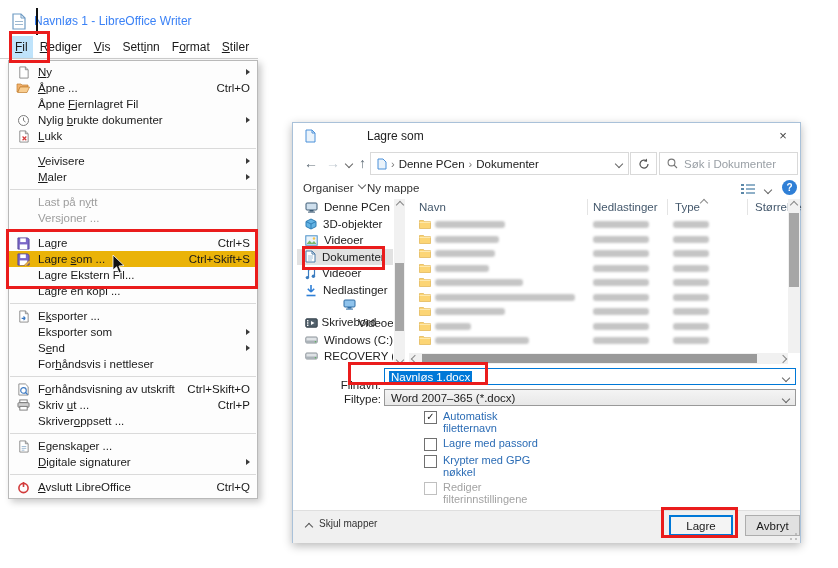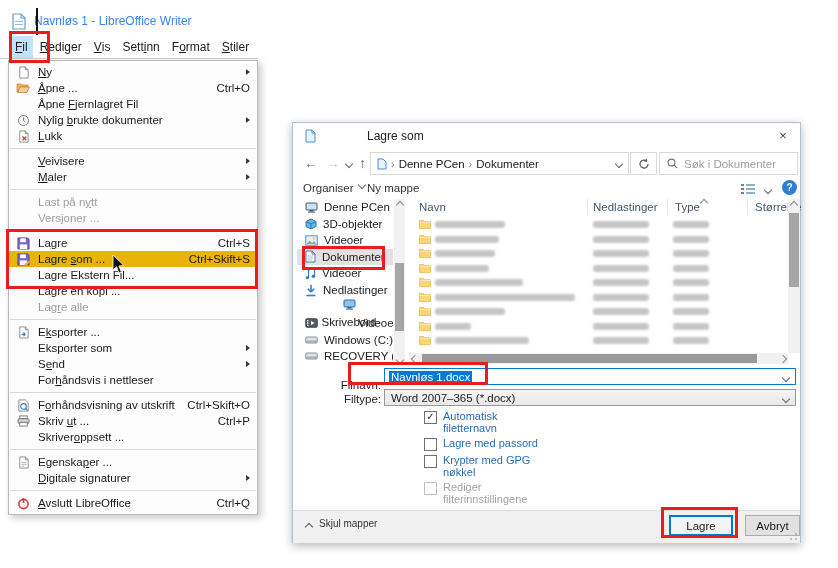--- a/index.html
+++ b/index.html
@@ -188,24 +188,20 @@
       <span class="sc">Ctrl+Skift+S</span>
     </div>
     <div class="mi">
       <span class="ic"></span>
       <span class="lbl">Lagre Ekstern Fil...</span>
     </div>
     <div class="mi">
       <span class="ic"></span>
       <span class="lbl">Lagre en kopi ...</span>
     </div>
-    <div class="mi dis">
-      <span class="ic"></span>
-      <span class="lbl">Lag<u>r</u>e alle</span>
-    </div>
     <div class="msep"></div>
     <div class="mi">
       <span class="ic">
         <svg width="13" height="13" viewBox="0 0 14 14">
           <path d="M3 1h6l3 3v9H3z" fill="#fff" stroke="#8a8a8a"></path>
           <path d="M9 1v3h3" fill="none" stroke="#8a8a8a"></path>
           <path d="M5 9h4m0 0l-2-2m2 2l-2 2" stroke="#3a78c2" stroke-width="1.2" fill="none"></path>
         </svg>
       </span>
       <span class="lbl">E<u>k</u>sporter ...</span>

